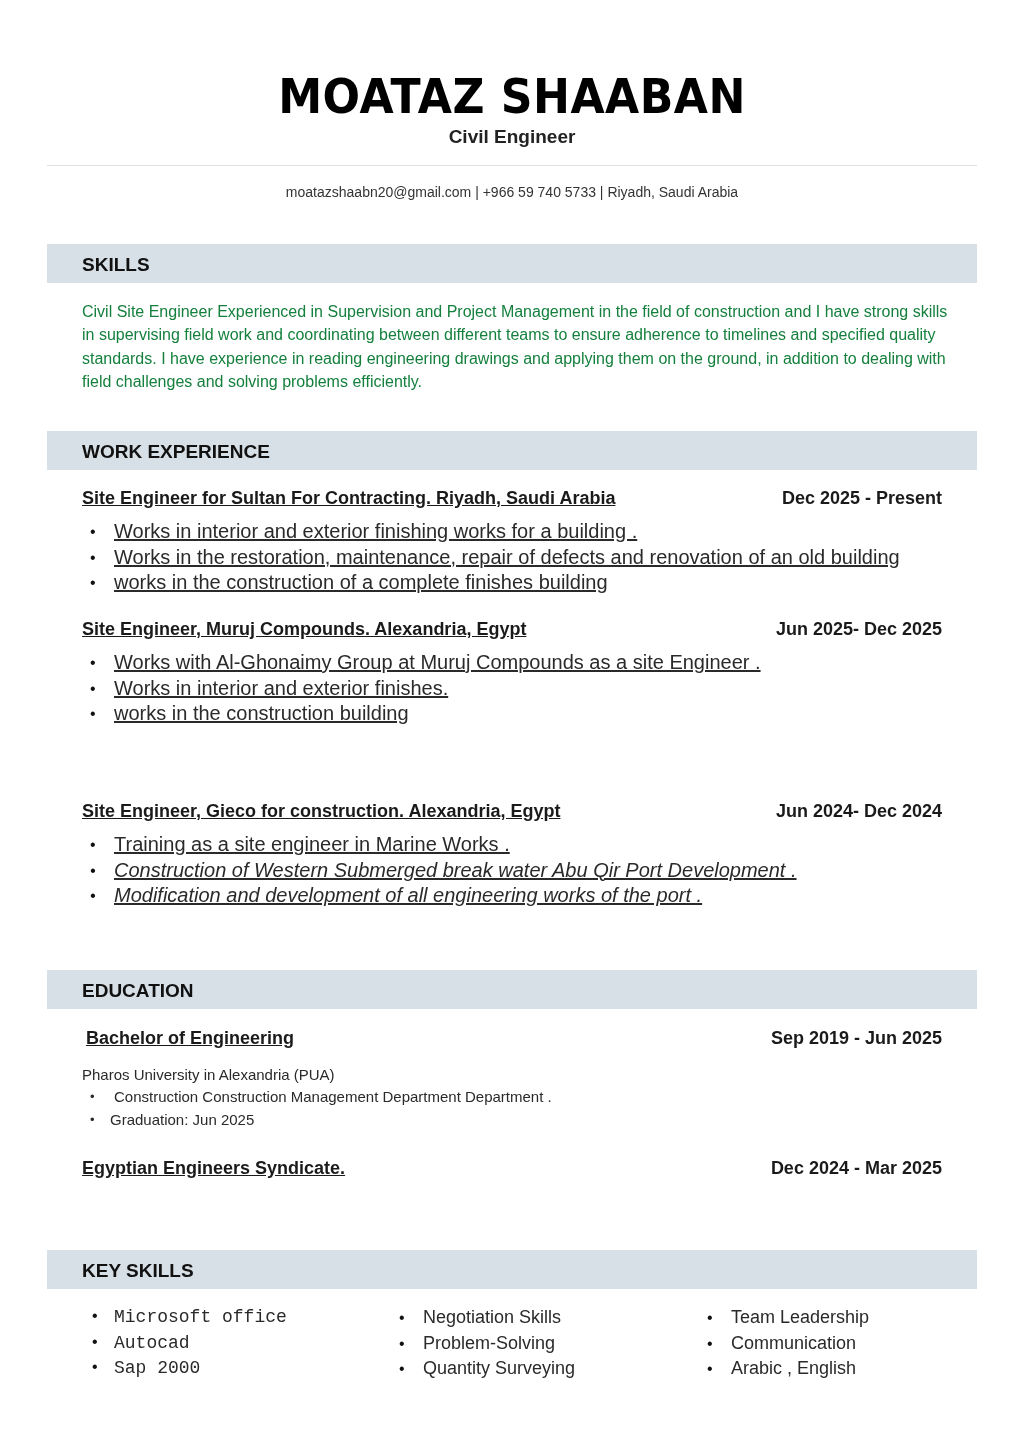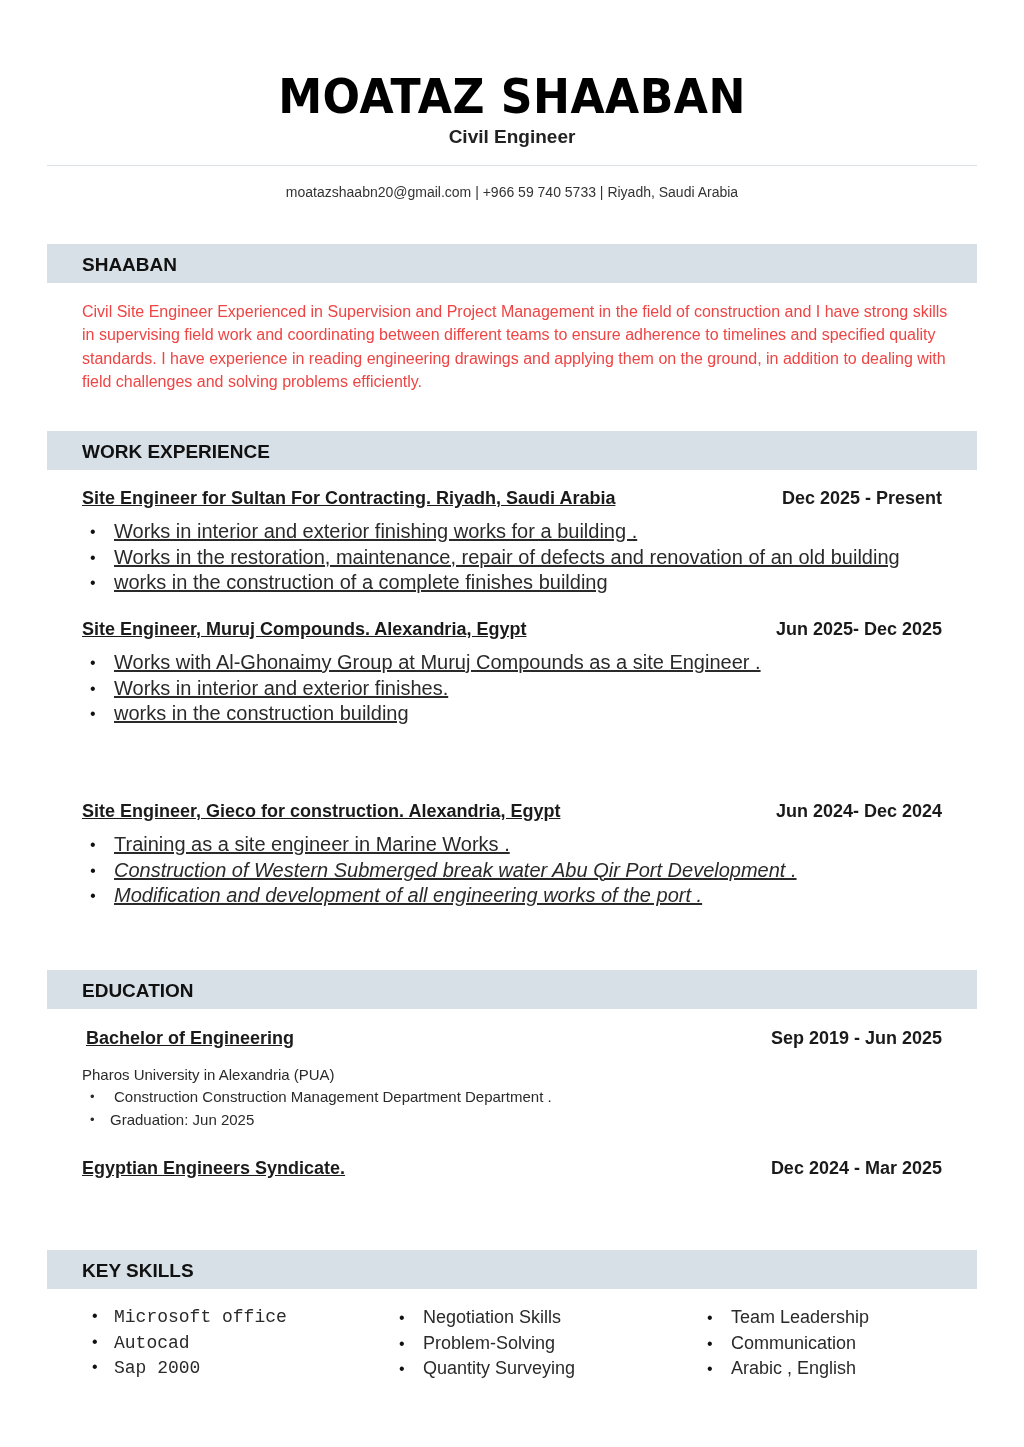--- a/index.html
+++ b/index.html
@@ -7,21 +7,21 @@
   body { font-family: "Liberation Sans", sans-serif; color: #1a1a1a; position: relative; overflow: hidden; }
 
   .name { position: absolute; left: 0; width: 1024px; top: 68px; text-align: center; font-size: 48px; font-weight: 700; letter-spacing: 0.5px; color: #000; font-family: "DejaVu Sans", sans-serif; transform: scaleX(0.92); }
   .job-title { position: absolute; left: 0; width: 1024px; top: 126px; text-align: center; font-size: 19px; font-weight: 700; color: #222; }
   .hr { position: absolute; left: 47px; width: 930px; top: 165px; height: 1px; background: #dde2e6; }
   .contact { position: absolute; left: 0; width: 1024px; top: 184px; text-align: center; font-size: 14px; color: #333; }
 
   .section-bar { position: absolute; left: 47px; width: 930px; height: 39px; background: #d8e0e7; }
   .section-bar span { position: absolute; left: 35px; top: 10px; font-size: 19px; font-weight: 700; color: #111; }
 
-  .summary-text { position: absolute; left: 82px; top: 300px; width: 880px; font-size: 16px; line-height: 23.3px; color: #ef4444; }
+  .summary-text { position: absolute; left: 82px; top: 300px; width: 880px; font-size: 16px; line-height: 23.3px; color: #15803d; }
 
   .job-head { position: absolute; left: 82px; width: 860px; font-size: 18px; font-weight: 700; color: #1a1a1a; text-decoration: underline; }
   .job-head .date { position: absolute; right: 0; top: 0; }
   .bullets { position: absolute; left: 90px; list-style: none; font-size: 20px; color: #2a2a2a; text-decoration: underline; }
   .bullets li { position: relative; padding-left: 24px; height: 25.7px; line-height: 25.7px; }
   .bullets li::before { content: "\2022"; position: absolute; left: 0; top: 0; font-size: 16px; color: #111; }
   .bullets li.it { font-style: italic; }
 
   .edu-sub { position: absolute; left: 82px; font-size: 15px; color: #2a2a2a; }
   .edu-bullets { position: absolute; left: 90px; list-style: none; font-size: 15px; color: #2a2a2a; }
@@ -34,21 +34,21 @@
 </style>
 </head>
 <body>
 
 <div class="name">MOATAZ SHAABAN</div>
 <div class="job-title">Civil Engineer</div>
 <div class="hr"></div>
 <div class="contact">moatazshaabn20@gmail.com | +966 59 740 5733 | Riyadh, Saudi Arabia</div>
 
 <div class="section-bar" style="top:244px;">
-  <span>SHAABAN</span>
+  <span>SKILLS</span>
 </div>
 <div class="summary-text">Civil Site Engineer Experienced in Supervision and Project Management in the field of construction and I have strong skills in supervising field work and coordinating between different teams to ensure adherence to timelines and specified quality standards. I have experience in reading engineering drawings and applying them on the ground, in addition to dealing with field challenges and solving problems efficiently.</div>
 
 <div class="section-bar" style="top:431px;">
   <span>WORK EXPERIENCE</span>
 </div>
 
 <div class="job-head" style="top:488px;">
   <span>Site Engineer for Sultan For Contracting.  Riyadh, Saudi Arabia</span>
   <span class="date">Dec 2025 - Present</span>

